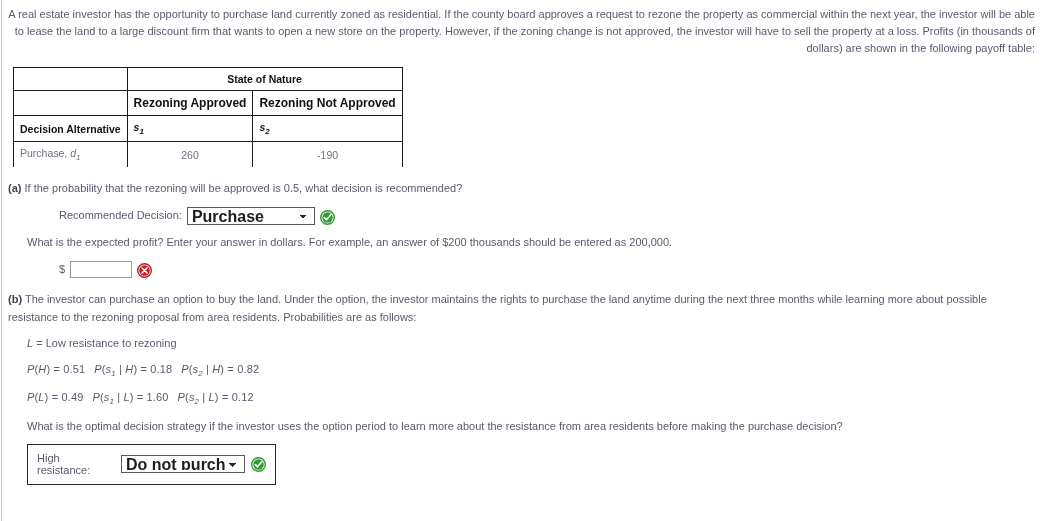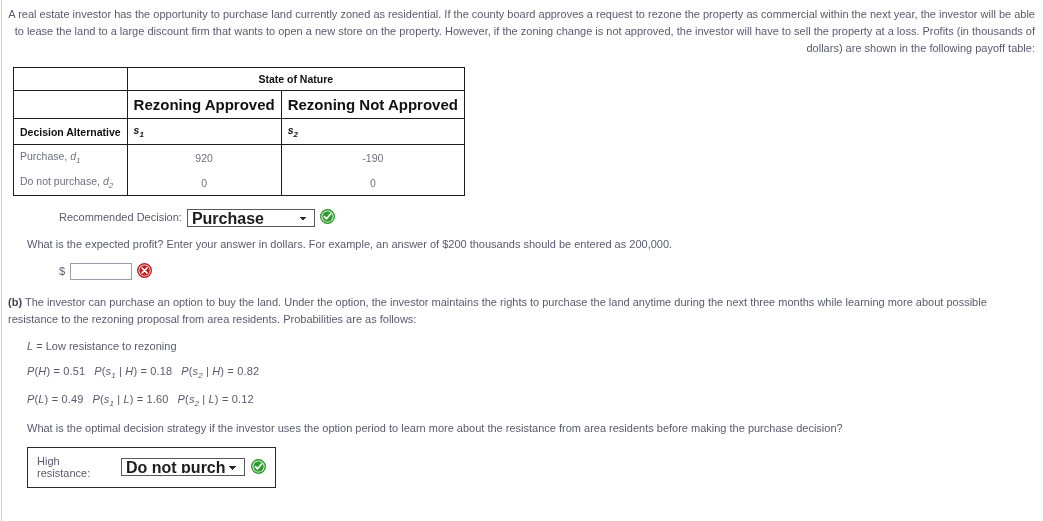--- a/index.html
+++ b/index.html
@@ -50,21 +50,21 @@
     text-align: center;
     font-weight: bold;
     color: #111;
     padding: 5px 4px;
   }
   table.payoff .hdr-sub {
     text-align: center;
     font-weight: bold;
     color: #111;
     white-space: nowrap;
-    font-size: 15px;
+    font-size: 12px;
   }
   table.payoff .blank-cell { border-right: 1px solid #1c1c1c; }
   table.payoff .rowhdr {
     font-weight: bold;
     color: #111;
     text-align: center;
     white-space: nowrap;
   }
   table.payoff .statecell {
     text-align: left;
@@ -88,21 +88,21 @@
   
   .qblock { margin-top: 13px; }
   .qlabel { font-weight: bold; color: #3f3f52; }
   .qtext { line-height: 1.6; }
   .indent { margin-left: 19px; }
   .line { margin-top: 9px; line-height: 1.6; }
 
   
   .row-inline {
     display: flex;
-    align-items: flex-start;
+    align-items: flex-end;
     gap: 5px;
     flex-wrap: nowrap;
     padding-left: 32px;
   }
   select.ui-select {
     font-family: "Liberation Sans", sans-serif;
     font-size: 16px;
     font-weight: bold;
     color: #1d1d1d;
     background: #ffffff;
@@ -182,32 +182,31 @@
         <td class="hdr-sub">Rezoning Approved</td>
         <td class="hdr-sub">Rezoning Not Approved</td>
       </tr>
       <tr>
         <td class="rowhdr">Decision Alternative</td>
         <td class="statecell"><span>s</span><sub>1</sub></td>
         <td class="statecell"><span>s</span><sub>2</sub></td>
       </tr>
       <tr class="datarow first">
         <td class="lbl"><span>Purchase, </span><span class="ital">d</span><sub>1</sub></td>
-        <td class="num">920</td>
+        <td class="num">260</td>
         <td class="num">-190</td>
-      </tr>
-      <tr class="datarow last">
-        <td class="lbl"><span>Do not purchase, </span><span class="ital">d</span><sub>2</sub></td>
-        <td class="num">0</td>
-        <td class="num">0</td>
       </tr>
     </tbody>
   </table>
 
   <div class="qblock">
+    <div class="qtext">
+      <span class="qlabel">(a)</span>
+      <span>If the probability that the rezoning will be approved is 0.5, what decision is recommended?</span>
+    </div>
 
     <div class="line indent row-inline">
       <span>Recommended Decision:</span>
       <select class="ui-select w-sm"><option value="Purchase">Purchase</option><option value="Do not purchase">Do not purchase</option></select>
       <span class="icon">
         <svg width="15" height="15" viewBox="0 0 15 15">
           <circle cx="7.5" cy="7.5" r="6.8" fill="#ffffff" stroke="#2e9b2e" stroke-width="1.4"></circle>
           <circle cx="7.5" cy="7.5" r="5.2" fill="#2e9b2e"></circle>
           <path d="M4.4 7.6 L6.5 9.8 L10.6 5" fill="none" stroke="#ffffff" stroke-width="1.7" stroke-linecap="round" stroke-linejoin="round"></path>
         </svg>

